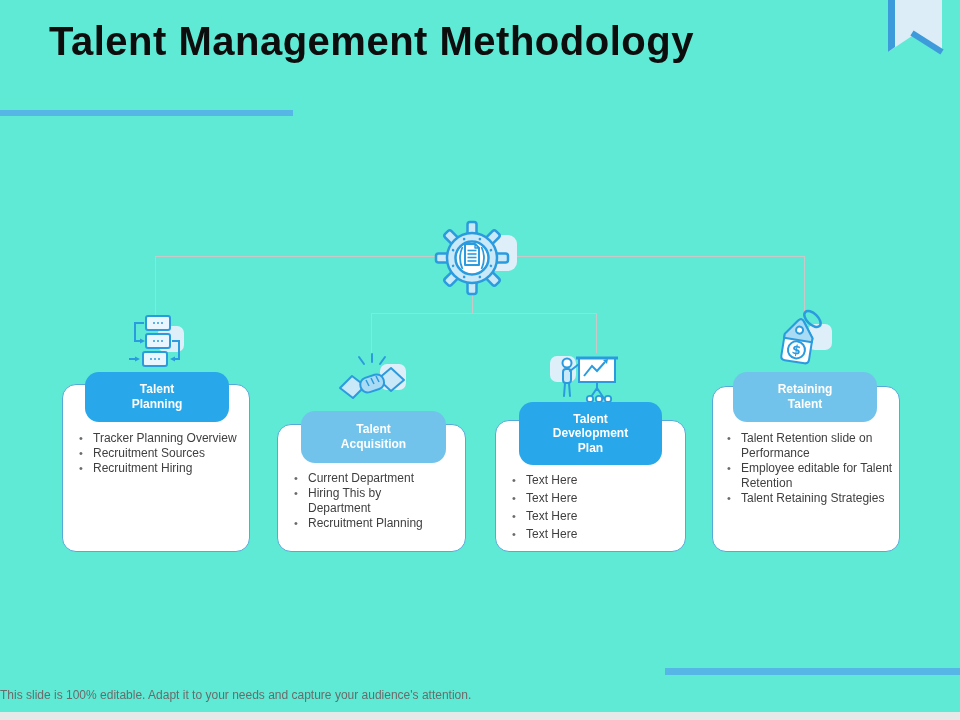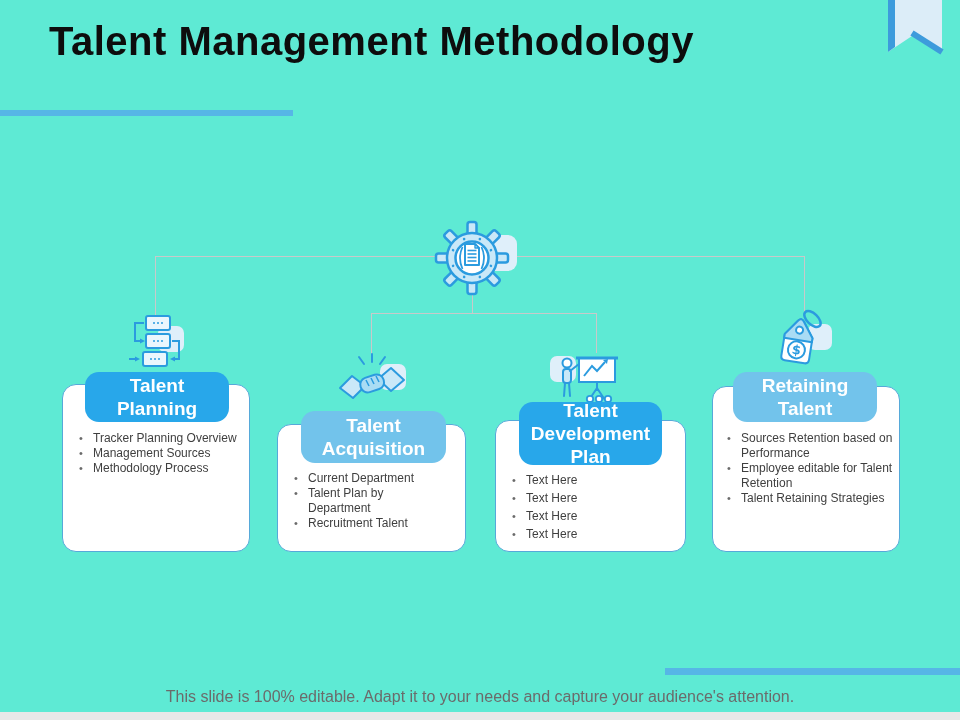--- a/index.html
+++ b/index.html
@@ -10,31 +10,31 @@
   }
   .title {
     position:absolute; left:49px; top:18px; width:820px;
     font-size:40px; line-height:46px; font-weight:bold; color:#0d0d0d;
     letter-spacing:0.5px;
   }
   .accent-line-top { position:absolute; left:0; top:110px; width:293px; height:6px; background:#56b6e6; }
   .accent-line-bottom { position:absolute; left:665px; top:668px; width:295px; height:7px; background:#56b6e6; }
   .bookmark { position:absolute; left:884px; top:0; }
   .footer {
-    position:absolute; left:0; top:688px; width:960px; text-align:center;
-    font-size:16px; color:#6b6b6b;
+    position:absolute; left:0; top:688px; width:960px; 
+    font-size:12px; color:#6b6b6b;
   }
   .connector { position:absolute; background:#c9c9c9; }
   .icon { position:absolute; }
   .card {
     position:absolute; background:#ffffff; border:1px solid #56a9d9; border-radius:14px;
   }
   .card-header {
     position:absolute; border-radius:14px; color:#ffffff; font-weight:bold;
-    font-size:19px; line-height:1.22; display:flex; align-items:center; justify-content:center;
+    font-size:12px; line-height:1.22; display:flex; align-items:center; justify-content:center;
     text-align:center; white-space:pre-line; z-index:5;
   }
   .hdr-bright { background:#28a7ea; }
   .hdr-light  { background:#72c3eb; }
   .bullets { list-style:none; font-size:12px; color:#3f3f3f; line-height:15px; }
   .bullets li { display:flex; margin-bottom:0; }
   .bullets .dot { width:14px; flex:0 0 14px; color:#6a6a6a; font-size:11px; }
   .card1 .bullets { margin:46px 6px 0 16px; }
   .card2 .bullets { margin:46px 20px 0 16px; }
   .card3 .bullets { margin:52px 6px 0 16px; }
@@ -189,44 +189,44 @@
   </svg>
 
   <div class="card card1" style="left:62px; top:384px; width:188px; height:168px;">
     <ul class="bullets">
         <li>
           <span class="dot">•</span>
           <span class="bt">Tracker Planning Overview</span>
         </li>
         <li>
           <span class="dot">•</span>
-          <span class="bt">Management Sources</span>
-        </li>
-        <li>
-          <span class="dot">•</span>
-          <span class="bt">Methodology Process</span>
+          <span class="bt">Recruitment Sources</span>
+        </li>
+        <li>
+          <span class="dot">•</span>
+          <span class="bt">Recruitment Hiring</span>
         </li>
       </ul>
   </div>
   <div class="card-header hdr-bright" style="left:85px; top:372px; width:144px; height:50px;">Talent
 Planning</div>
 
   <div class="card card2" style="left:277px; top:424px; width:189px; height:128px;">
     <ul class="bullets">
         <li>
           <span class="dot">•</span>
           <span class="bt">Current Department</span>
         </li>
         <li>
           <span class="dot">•</span>
-          <span class="bt">Talent Plan by Department</span>
-        </li>
-        <li>
-          <span class="dot">•</span>
-          <span class="bt">Recruitment Talent</span>
+          <span class="bt">Hiring This by Department</span>
+        </li>
+        <li>
+          <span class="dot">•</span>
+          <span class="bt">Recruitment Planning</span>
         </li>
       </ul>
   </div>
   <div class="card-header hdr-light" style="left:301px; top:411px; width:145px; height:52px;">Talent
 Acquisition</div>
 
   <div class="card card3" style="left:495px; top:420px; width:191px; height:132px;">
     <ul class="bullets">
         <li>
           <span class="dot">•</span>
@@ -247,21 +247,21 @@
       </ul>
   </div>
   <div class="card-header hdr-bright" style="left:519px; top:402px; width:143px; height:63px;">Talent
 Development
 Plan</div>
 
   <div class="card card4" style="left:712px; top:386px; width:188px; height:166px;">
     <ul class="bullets">
         <li>
           <span class="dot">•</span>
-          <span class="bt">Sources Retention based on Performance</span>
+          <span class="bt">Talent Retention slide on Performance</span>
         </li>
         <li>
           <span class="dot">•</span>
           <span class="bt">Employee editable for Talent Retention</span>
         </li>
         <li>
           <span class="dot">•</span>
           <span class="bt">Talent Retaining Strategies</span>
         </li>
       </ul>

